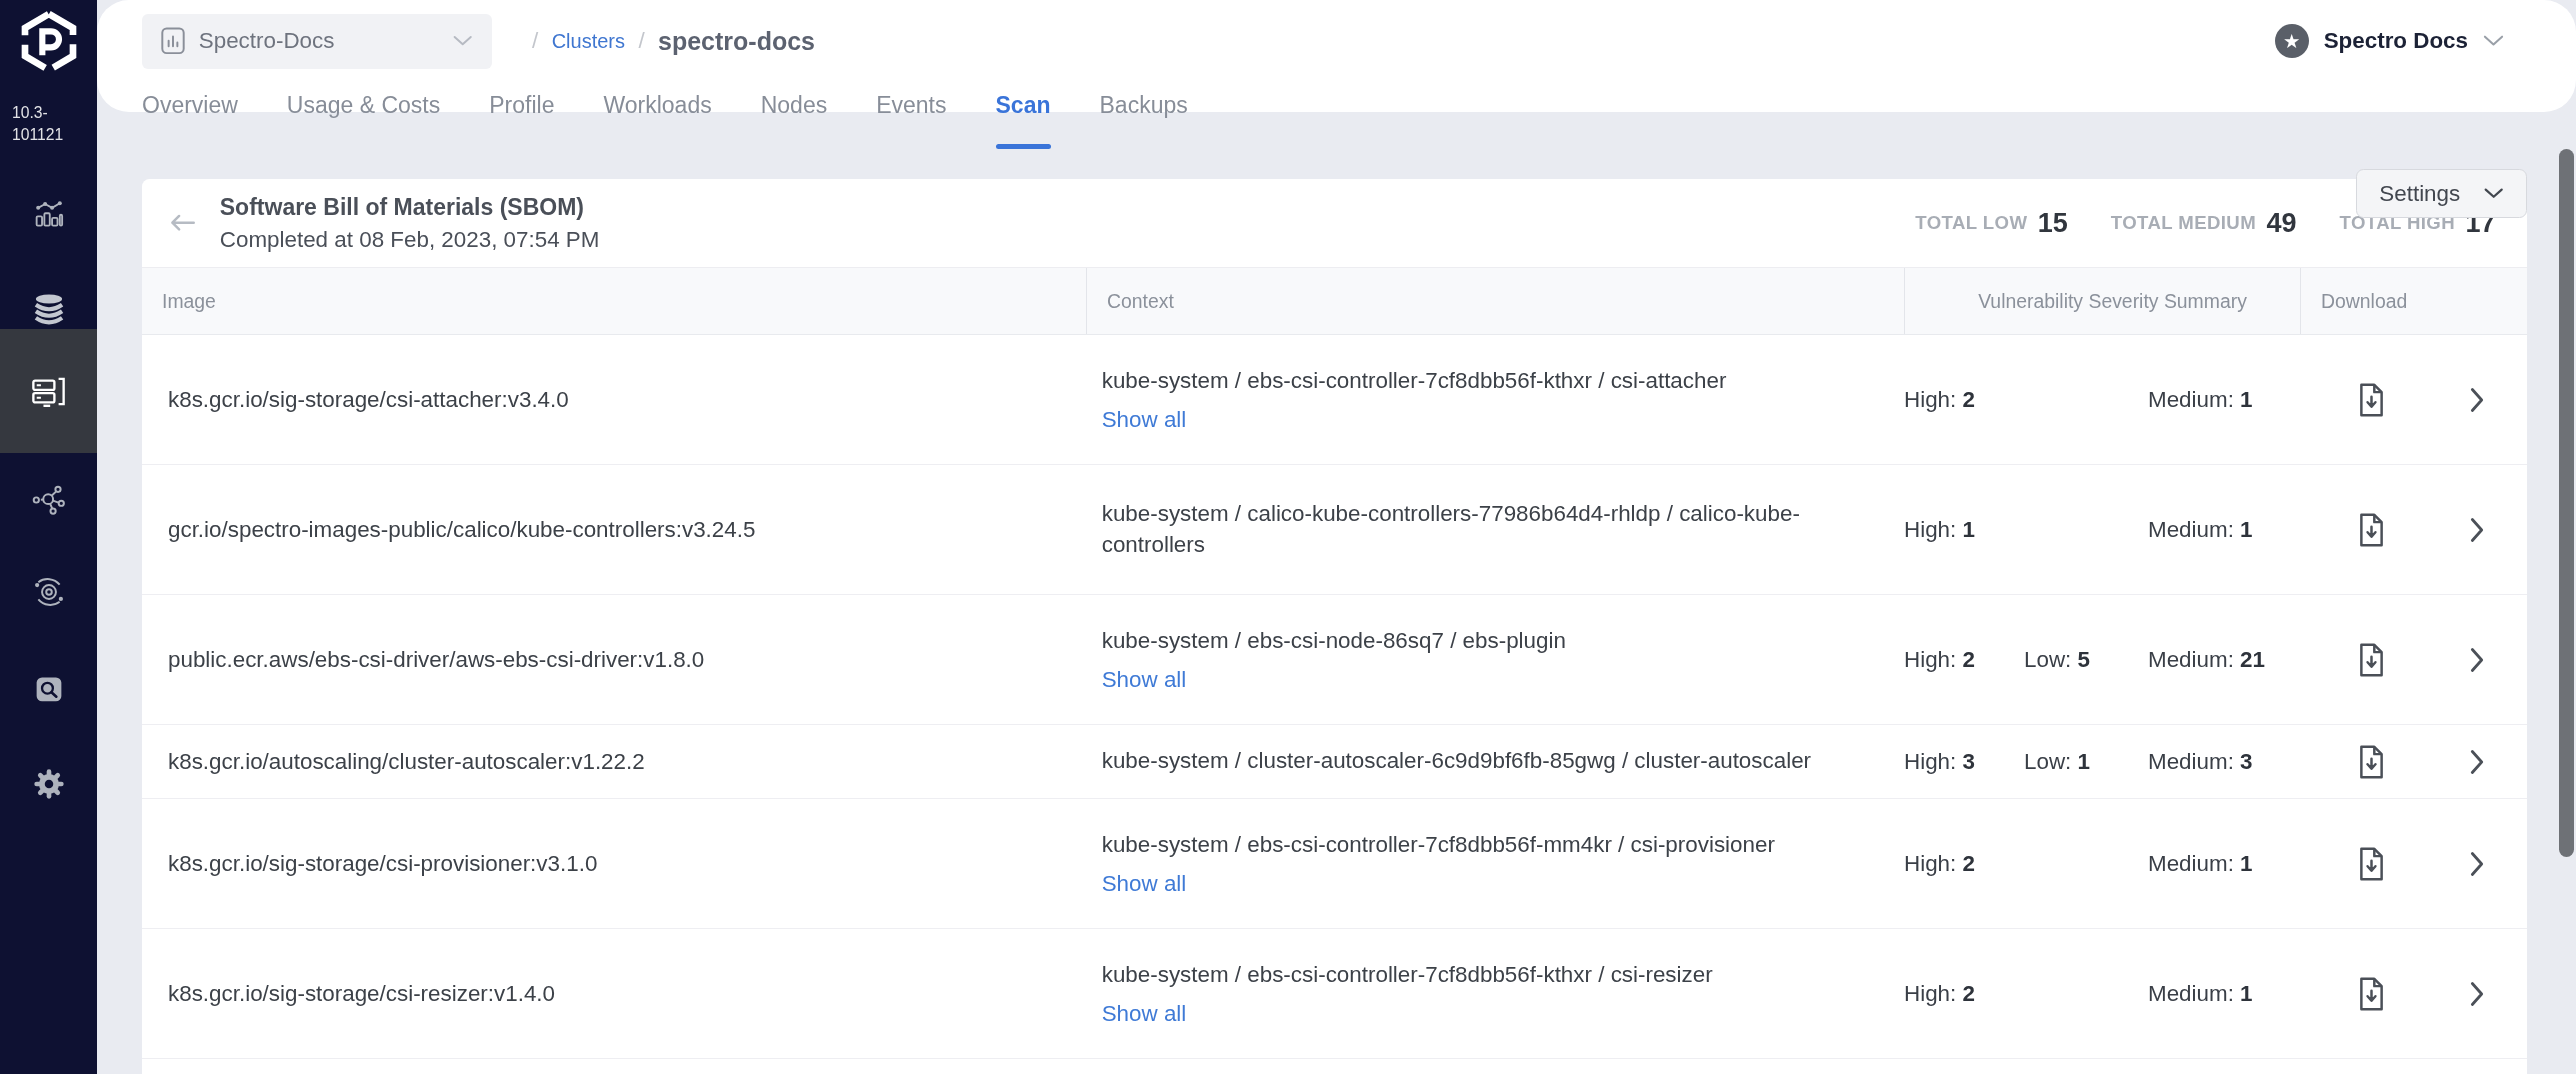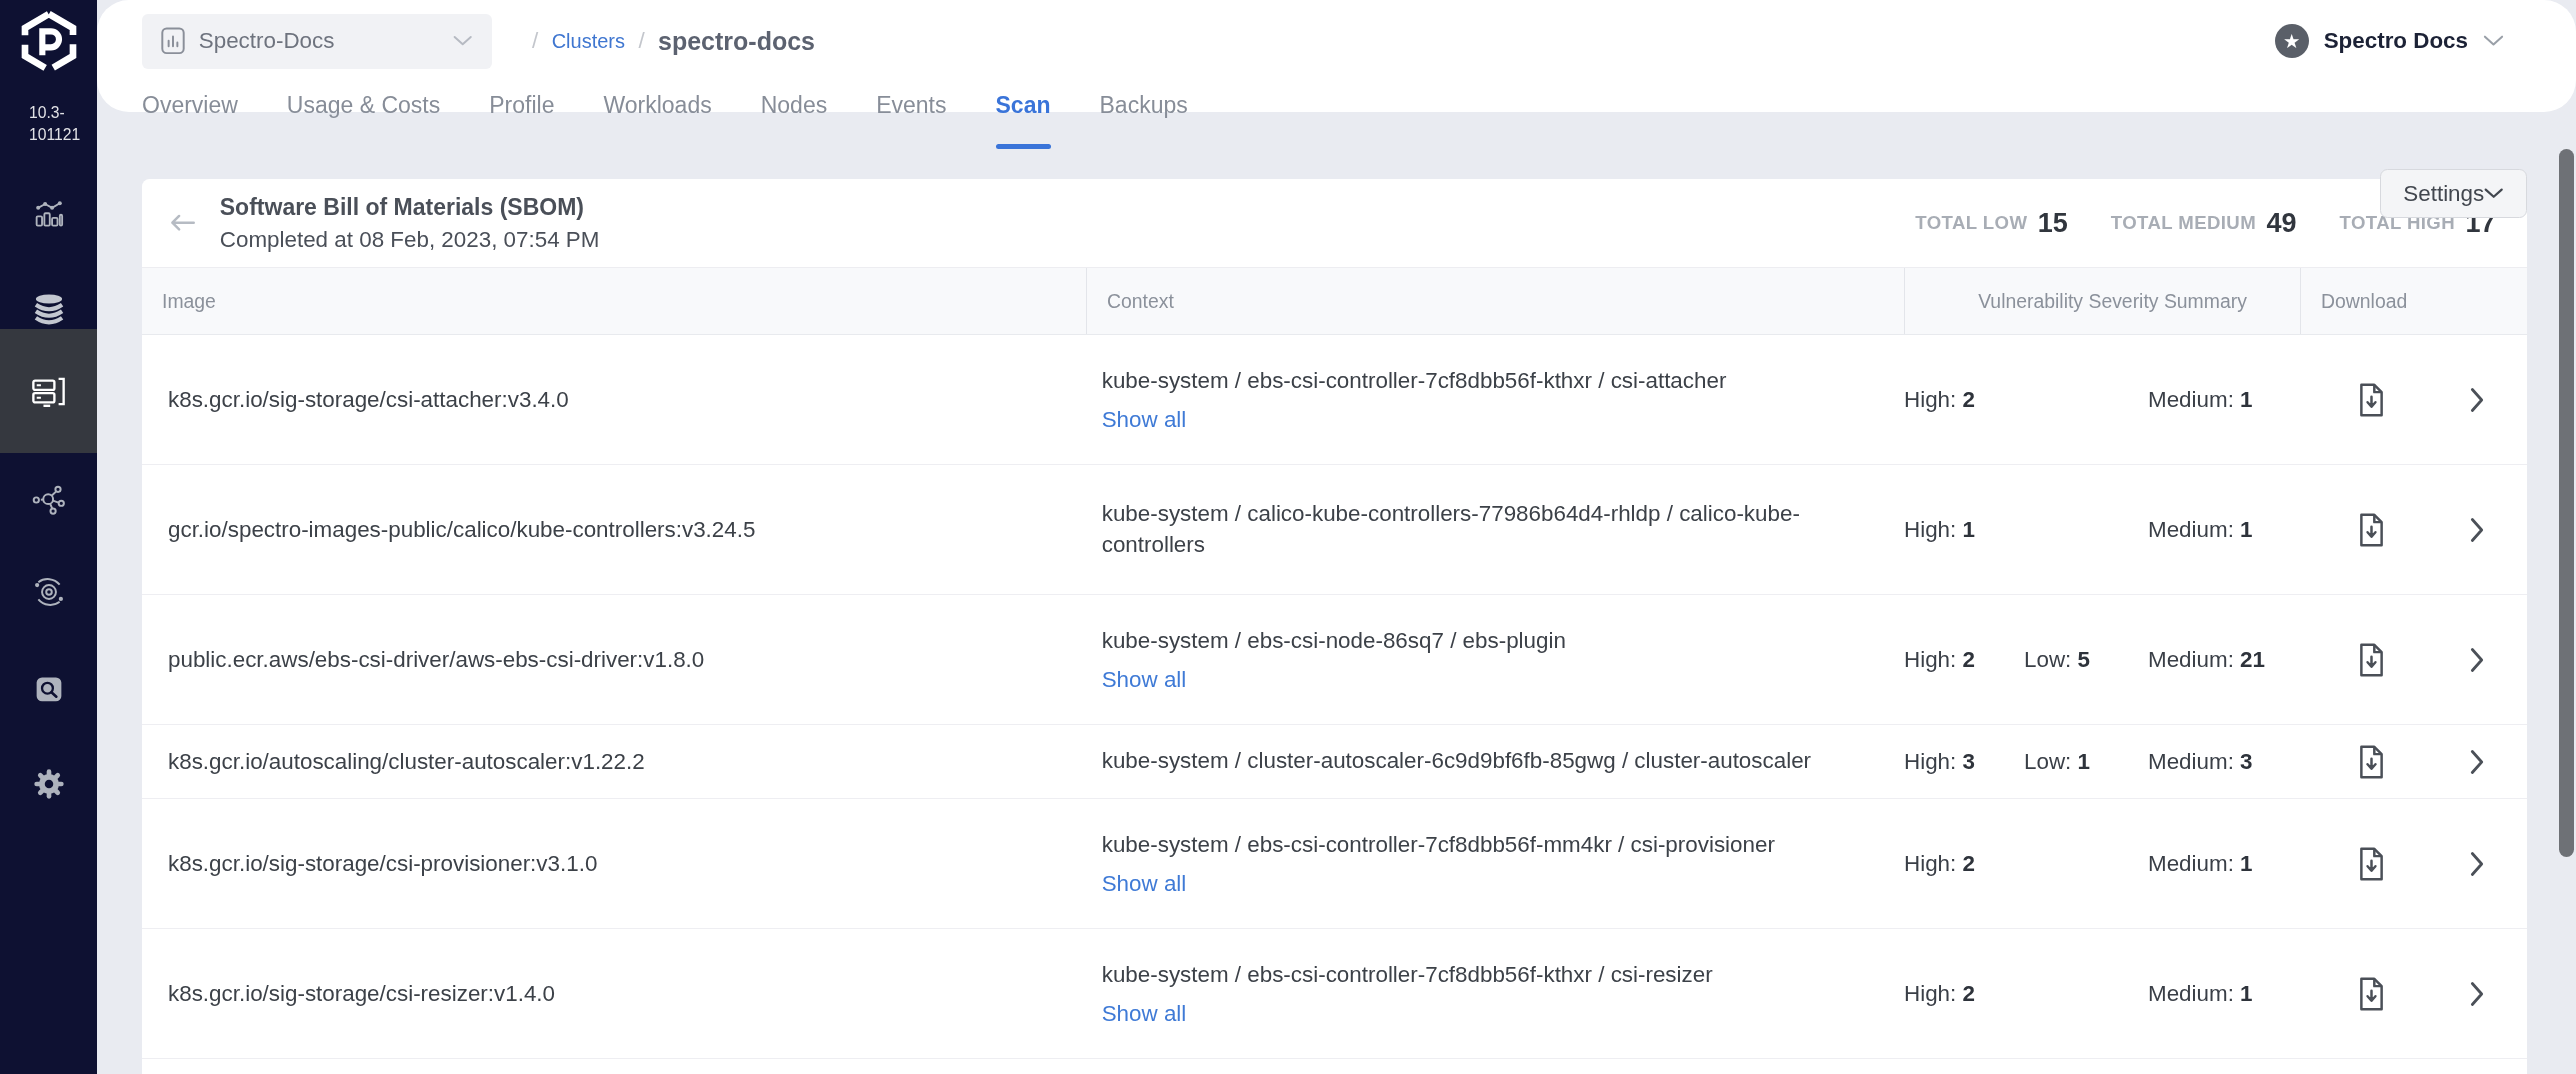--- a/index.html
+++ b/index.html
@@ -2,21 +2,21 @@
 <html style="font-size:12px"><head>
 <meta charset="utf-8">
 <style>
   * { margin:0; padding:0; box-sizing:border-box; }
   html,body { width:2576px; height:1075px; overflow:hidden; background:#e9ebf1;
               font-family:"Liberation Sans", sans-serif; }
 
   
   .sidebar { position:absolute; left:0; top:0; width:97px; height:1075px; background:#0e1132; z-index:5; }
   .logo { display:flex; justify-content:center; padding-top:10.4px; }
-  .version { color:rgba(255,255,255,.88); font-size:15.7px; line-height:1.35; margin-top:28px;margin-left:29px; }
+  .version { color:rgba(255,255,255,.88); font-size:15.7px; line-height:1.35; padding-left:12px; margin-top:28px; }
   .nav-item { position:absolute; left:0; width:97px; height:97px; display:flex; align-items:center; justify-content:center; cursor:pointer; }
   .nav-item.active { height:124px; background:#35383f; }
 
   
   .topbar { position:absolute; left:97px; top:0; right:0; height:112px; background:#ffffff; z-index:4;border-radius:32px; }
   .topbar-upper { height:82px; display:flex; align-items:center; padding-left:45px; }
   .project-pill { width:350px; height:55px; background:#f1f2f5; border-radius:6px; display:flex; align-items:center; padding:0 19.4px; cursor:pointer; }
   .project-pill .label { font-size:22.4px; color:#6e737e; margin-left:13.4px; }
   .project-pill .chev { margin-left:auto; }
   .crumbs { display:flex; align-items:center; margin-left:40px; gap:13.4px; }
@@ -25,21 +25,21 @@
   .crumb-current { color:#5c6270; font-size:25px; font-weight:bold; }
   .tenant { margin-left:auto; display:flex; align-items:center; gap:15px; padding-right:72px; cursor:pointer; }
   .tenant-avatar { width:34px; height:34px; border-radius:50%; background:#5a5f68; color:#fff; display:flex; align-items:center; justify-content:center; font-size:19.4px; }
   .tenant-name { font-size:22.4px; color:#1c2236; font-weight:bold; }
 
   .topbar-tabs { height:67px; display:flex; gap:49px; padding-left:45px; position:relative; }
   .tab { font-size:23px; color:#878d98; padding-top:10.4px; position:relative; height:67px; cursor:pointer; }
   .tab.active { color:#3a74d9; font-weight:bold; }
   .tab.active::after { content:""; position:absolute; left:0; right:0; bottom:0; height:5.2px; background:#3a74d9; border-radius:3px; }
   .settings-btn { position:absolute; right:49px; top:87px; height:49px; padding:0 22.4px; background:#f4f5f7;
-                  border:1.5px solid #d7d9de; border-radius:7.5px; display:flex; align-items:center; gap:0;
+                  border:1.5px solid #d7d9de; border-radius:7.5px; display:flex; align-items:center; gap:24px;
                   font-size:22.4px; color:#42474f; cursor:pointer; }
 
   
   .main { position:absolute; left:97px; top:149px; right:0; bottom:0; background:#e9ebf1; overflow:hidden; }
   .card { position:absolute; left:45px; top:30px; width:2385px; height:1014px; background:#fff; border-radius:7.5px 7.5px 0 0; }
 
   .card-header { height:89px; display:flex; align-items:center; padding:0 27px 0 19.4px; border-bottom:1.5px solid #ededf1; }
   .back-btn { width:42px; height:42px; display:flex; align-items:center; justify-content:center; cursor:pointer; }
   .titles { margin-left:16.4px; }
   .scan-title { font-size:23px; font-weight:bold; color:#4a4f58; }

